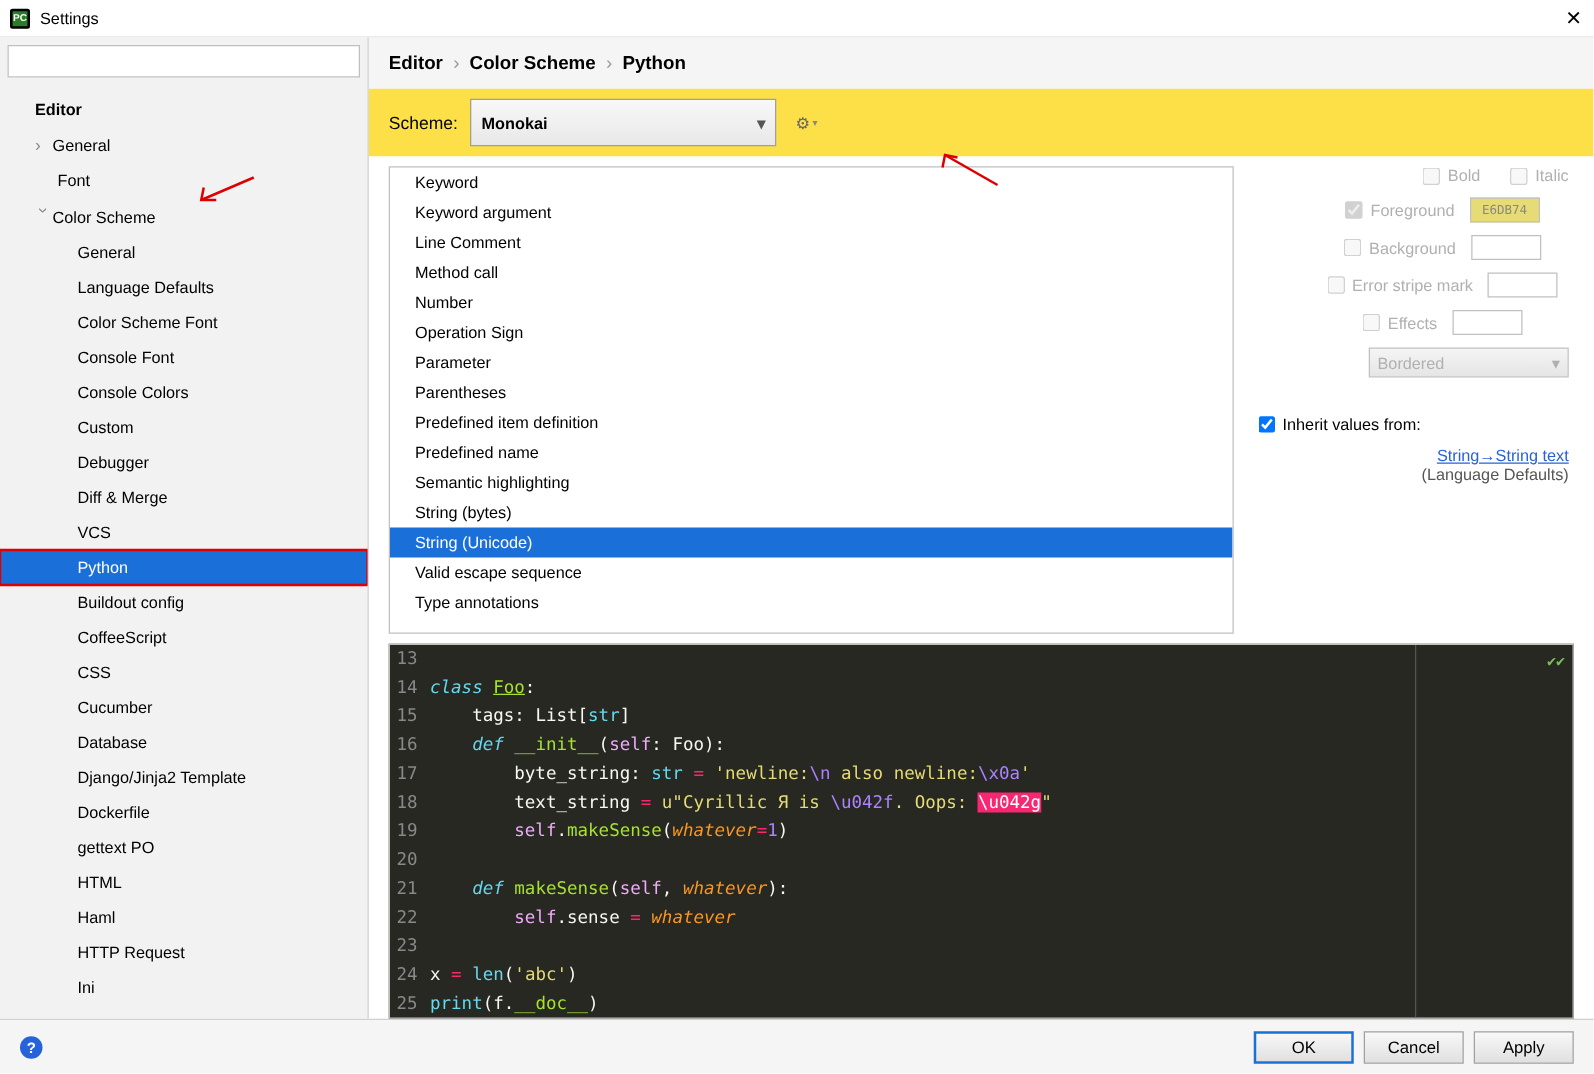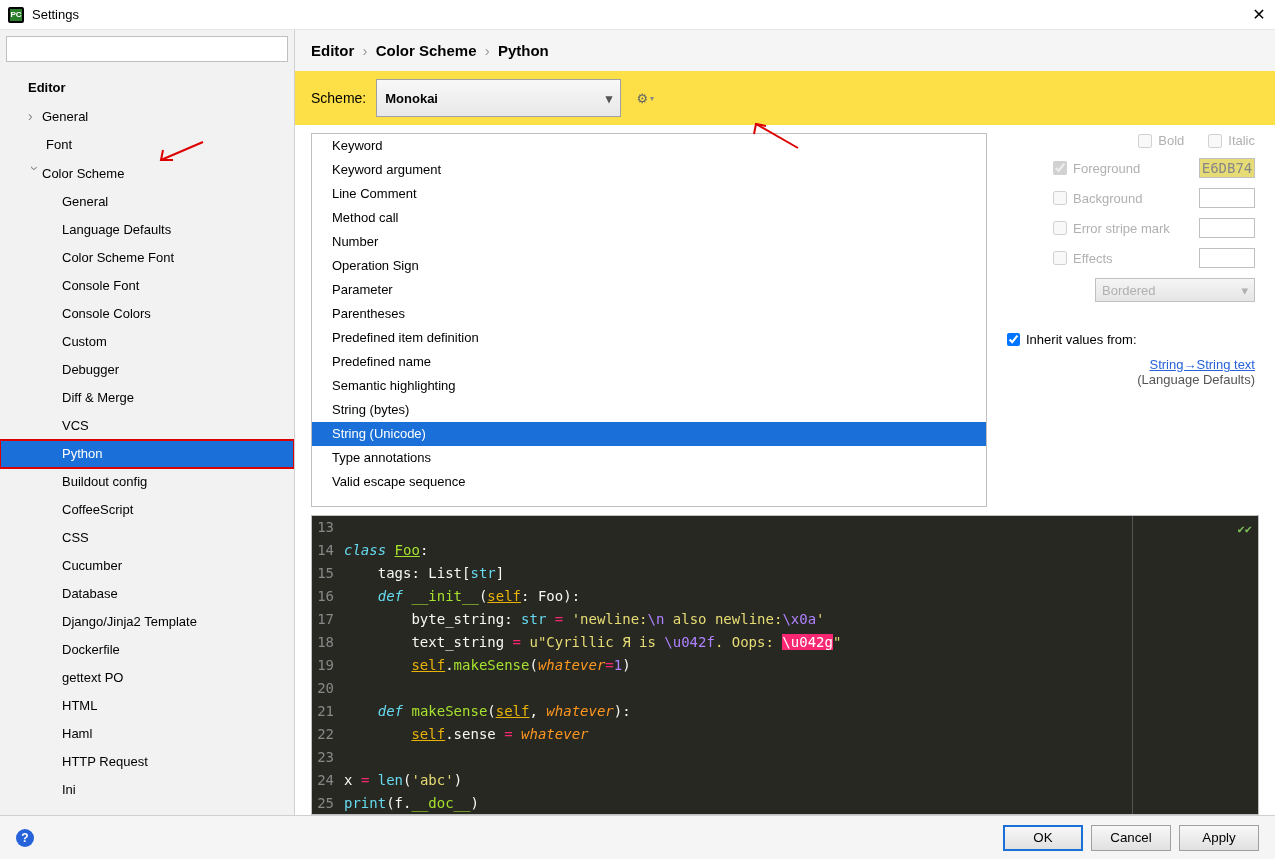--- a/index.html
+++ b/index.html
@@ -48,37 +48,37 @@
   
   .options { flex: 1; padding: 0 4px; }
   .opt-row { display: flex; align-items: center; margin-bottom: 10px; color: #b0b0b0; gap: 12px; }
   .opt-row.top { justify-content: flex-end; gap: 24px; }
   .opt-check { display: flex; align-items: center; gap: 6px; }
   .opt-check input[type=checkbox] { width: 14px; height: 14px; }
   .opt-swatch { width: 56px; height: 20px; border: 1px solid #c0c0c0; background: #fff; }
   .opt-swatch.filled { background: #E6DB74; }
   .opt-select { width: 160px; height: 24px; border: 1px solid #c0c0c0; background: linear-gradient(#f5f5f5,#e5e5e5); padding: 0 20px 0 6px; display: flex; align-items: center; color: #b0b0b0; position: relative; margin-left: auto; }
   .opt-select::after { content: "▾"; position: absolute; right: 6px; }
-  .opt-row.justify { justify-content: space-between; padding-left: 46px; }
+  .opt-row.justify { justify-content: center; padding-left: 46px; }
   .inherit-block { margin-top: 30px; }
   .inherit-label { display: flex; align-items: center; gap: 6px; color: #000; margin-bottom: 10px; }
   .inherit-link { color: #2662d9; text-decoration: underline; text-align: right; display: block; }
   .inherit-sub { color: #555; text-align: right; }
   
   .preview { height: 300px; margin: 0 16px 0 16px; background: #272822; color: #f8f8f2; font-family: "Consolas", monospace; font-size: 14px; overflow: hidden; position: relative; border: 1px solid #c0c0c0; }
   .preview .gutter-split { position: absolute; left: 820px; top: 0; bottom: 0; width: 1px; background: #555; }
   .preview .tick { position: absolute; top: 6px; right: 6px; color: #7fbf5a; font-size: 12px; }
   .code-line { display: flex; line-height: 23px; }
   .ln { width: 32px; text-align: right; padding-right: 10px; color: #888; flex-shrink: 0; user-select: none; }
   .cd { white-space: pre; }
   .kw { color: #66d9ef; font-style: italic; }
   .cls { color: #a6e22e; text-decoration: underline; }
   .fn { color: #a6e22e; }
   .builtin { color: #66d9ef; }
-  .self { color: #eab308; text-decoration: underline; }
+  .self { color: #f0abfc; }
   .str { color: #e6db74; }
   .esc { color: #ae81ff; }
   .num { color: #ae81ff; }
   .op { color: #f92672; }
   .param { color: #fd971f; font-style: italic; }
   .bad { background: #f92672; color: #fff; }
   .white { color: #f8f8f2; }
   
   .footer { height: 44px; border-top: 1px solid #d0d0d0; display: flex; align-items: center; padding: 0 16px; gap: 8px; background: #f5f5f5; }
   .footer .help { width: 18px; height: 18px; border-radius: 50%; background: #2662d9; color: #fff; display: flex; align-items: center; justify-content: center; font-size: 12px; font-weight: bold; margin-right: auto; }
@@ -165,41 +165,41 @@
           <div class="syntax-item">Method call</div>
           <div class="syntax-item">Number</div>
           <div class="syntax-item">Operation Sign</div>
           <div class="syntax-item">Parameter</div>
           <div class="syntax-item">Parentheses</div>
           <div class="syntax-item">Predefined item definition</div>
           <div class="syntax-item">Predefined name</div>
           <div class="syntax-item">Semantic highlighting</div>
           <div class="syntax-item">String (bytes)</div>
           <div class="syntax-item selected">String (Unicode)</div>
+          <div class="syntax-item">Valid escape sequence</div>
           <div class="syntax-item">Type annotations</div>
-          <div class="syntax-item">Valid escape sequence</div>
         </div>
 
       <div class="options">
         <div class="opt-row top">
           <label class="opt-check">
             <input type="checkbox" disabled="" style="">
             <span>Bold</span>
           </label>
           <label class="opt-check">
             <input type="checkbox" disabled="" style="">
             <span>Italic</span>
           </label>
         </div>
         <div class="opt-row justify">
           <label class="opt-check">
             <input type="checkbox" checked="" disabled="" style="">
             <span>Foreground</span>
           </label>
-          <div class="opt-swatch filled" style="font-family:monospace;font-size:14px;color:#888;display:flex;align-items:center;justify-content:center;">E6DB74</div>
+          <div class="opt-swatch filled" style="font-family:monospace;font-size:10px;color:#888;display:flex;align-items:center;justify-content:center;">E6DB74</div>
         </div>
         <div class="opt-row justify">
           <label class="opt-check">
             <input type="checkbox" disabled="" style="">
             <span>Background</span>
           </label>
           <div class="opt-swatch"></div>
         </div>
         <div class="opt-row justify">
           <label class="opt-check">

